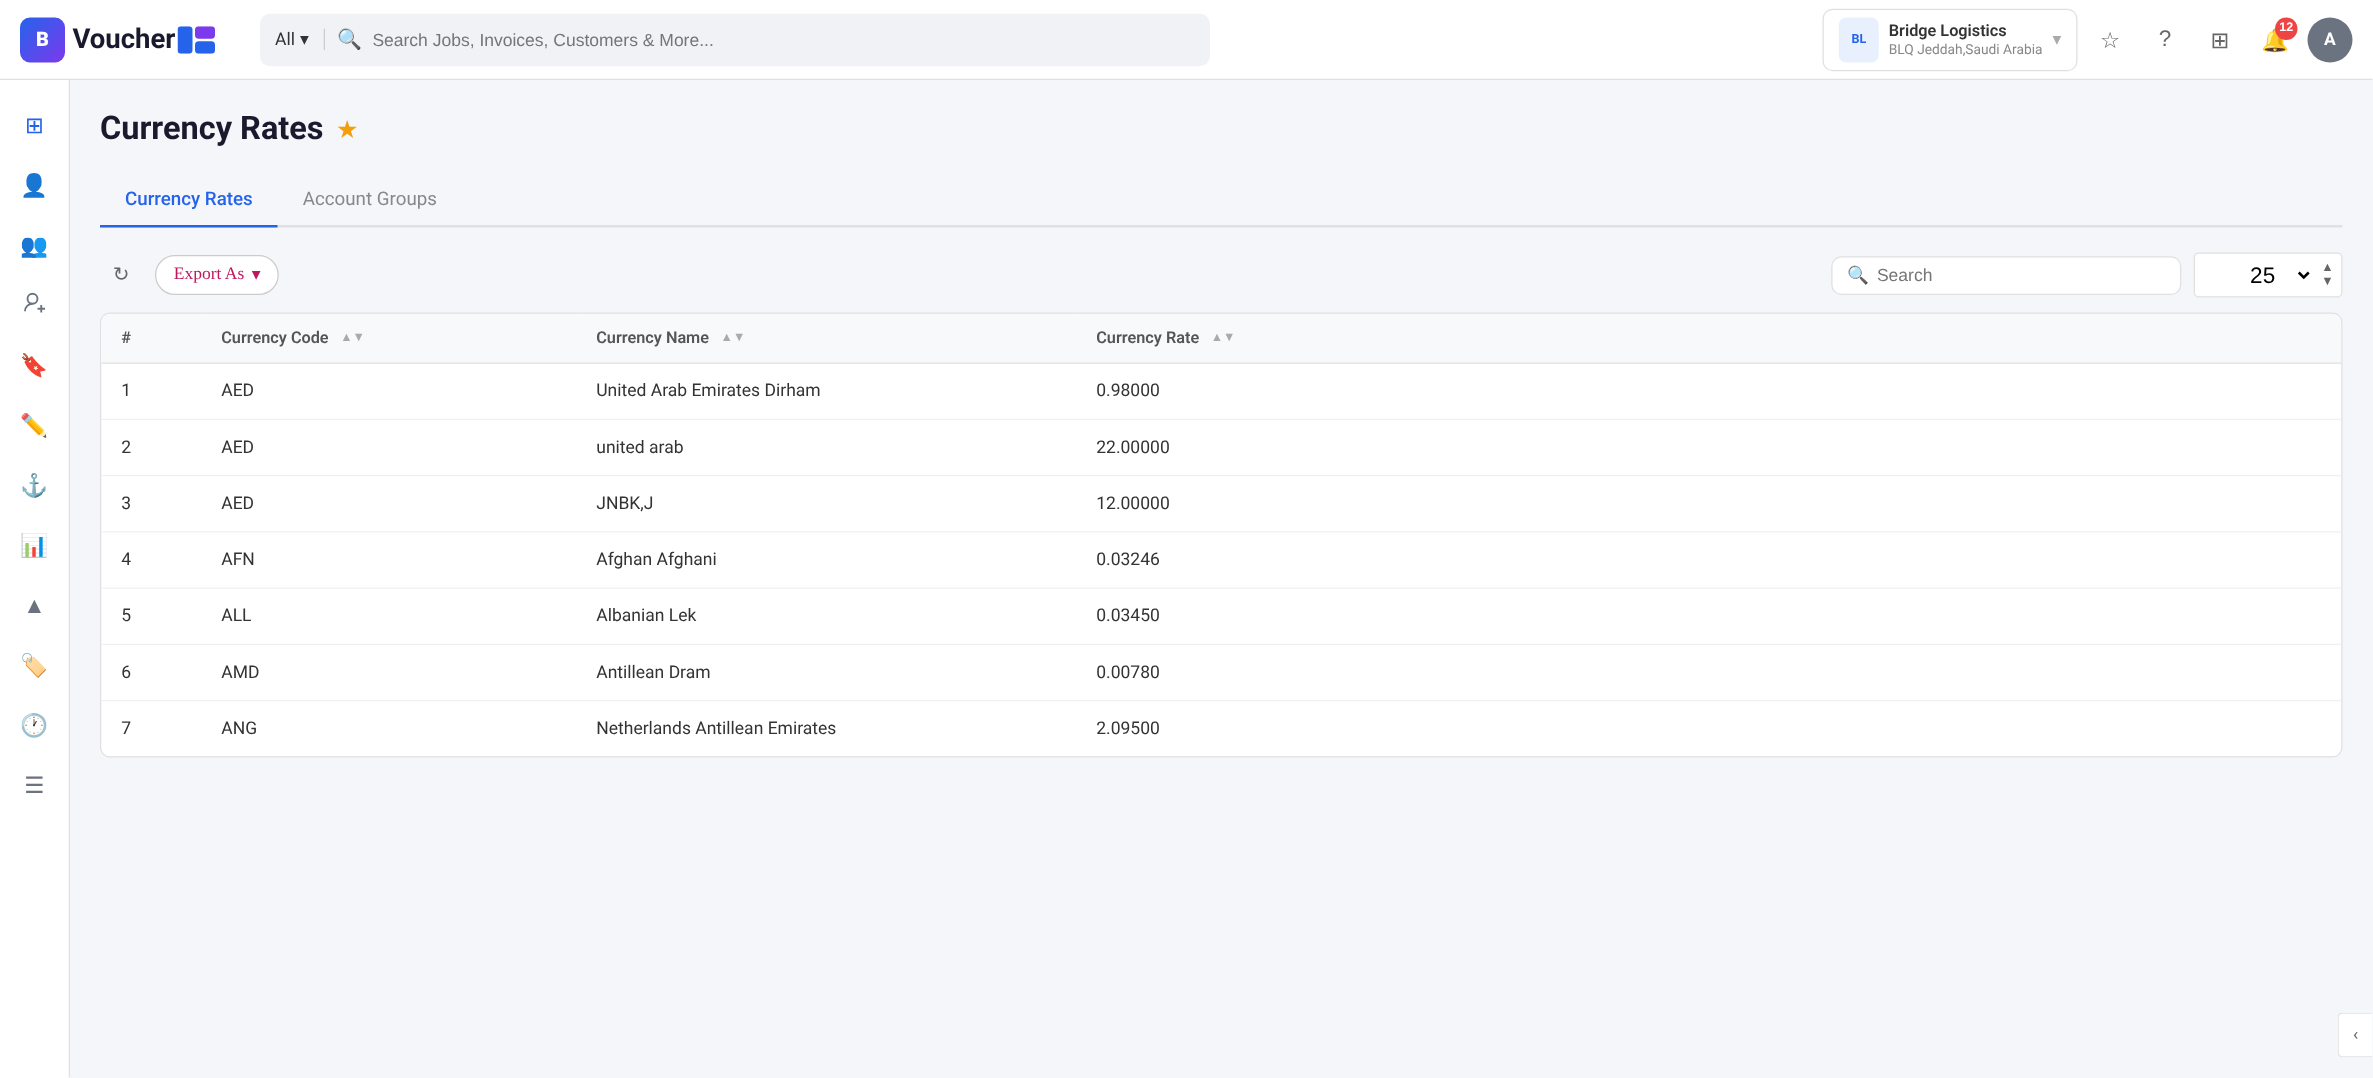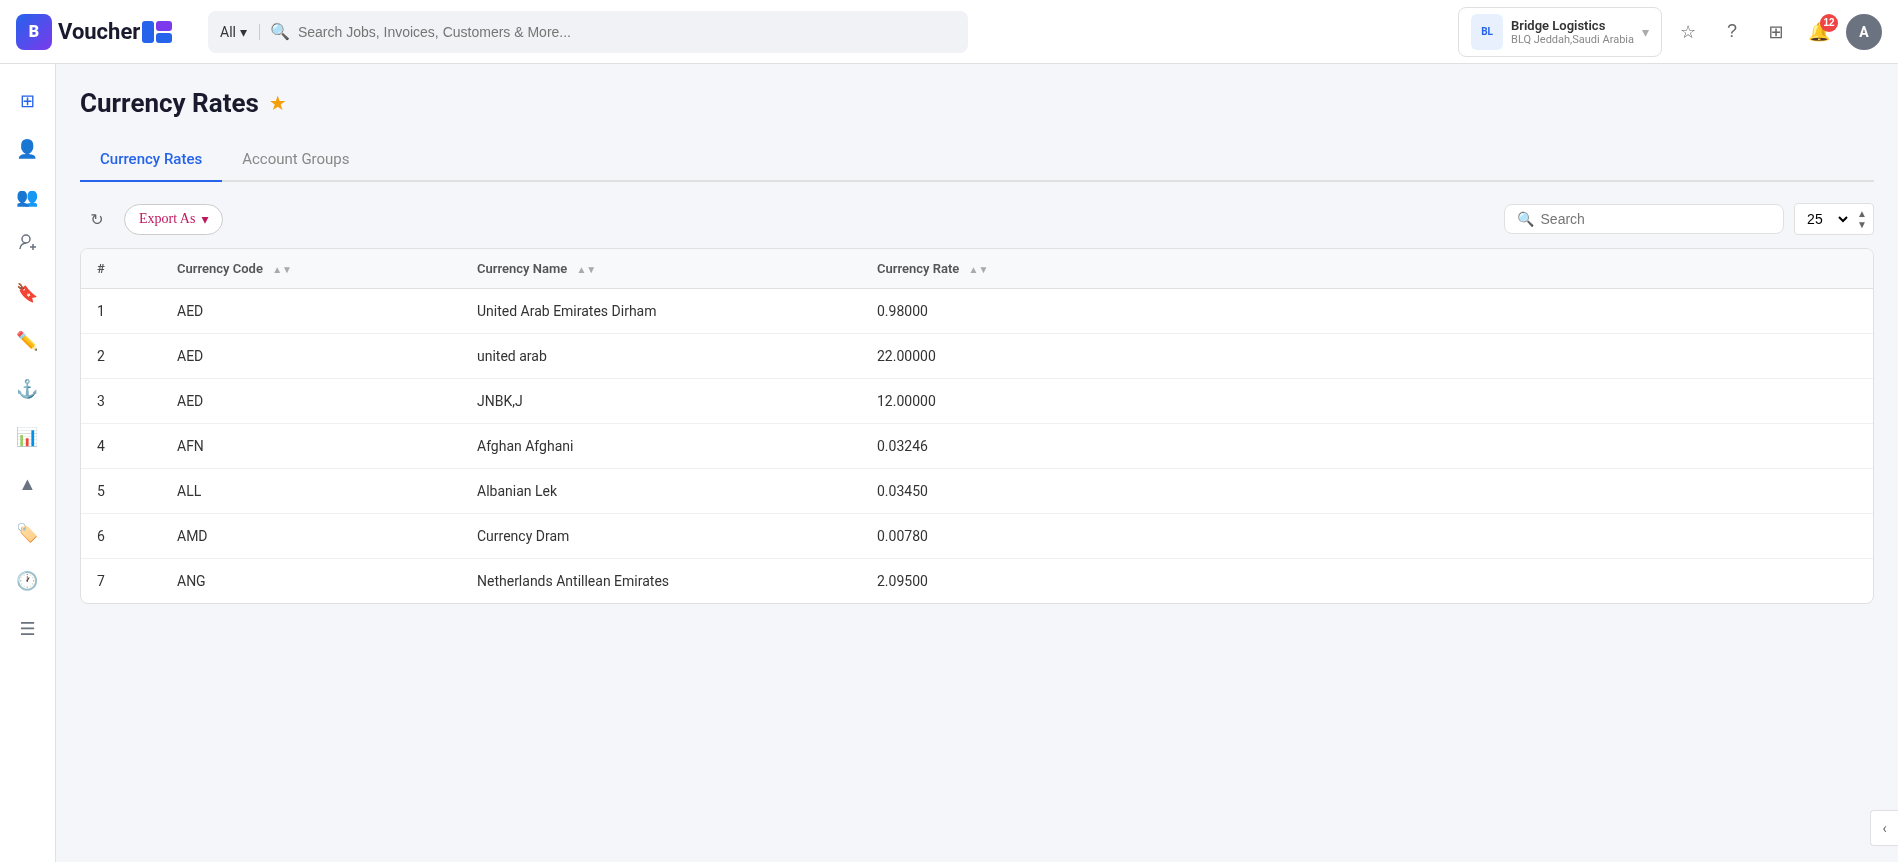--- a/index.html
+++ b/index.html
@@ -61,21 +61,21 @@
     
     .table-toolbar { display: flex; align-items: center; justify-content: space-between; margin-bottom: 12px; }
     .toolbar-left { display: flex; align-items: center; gap: 10px; }
     .refresh-btn { width: 34px; height: 34px; border-radius: 50%; border: none; background: transparent; cursor: pointer; color: #666; font-size: 16px; display: flex; align-items: center; justify-content: center; }
     .export-btn { display: flex; align-items: center; gap: 6px; border: 1px solid #ccc; border-radius: 20px; padding: 6px 14px; background: white; cursor: pointer; font-size: 14px; color: #be185d; font-family: Liberation Serif, serif; }
 
     .toolbar-right { display: flex; align-items: center; gap: 10px; }
     .search-input-wrap { display: flex; align-items: center; border: 1px solid #e0e0e0; border-radius: 8px; padding: 6px 12px; background: white; width: 280px; }
     .search-input-wrap input { border: none; outline: none; font-size: 14px; color: #737373; width: 100%; margin-left: 6px; background: transparent; }
     .per-page { display: flex; align-items: center; border: 1px solid #e0e0e0; border-radius: 4px; background: white; font-size: 14px; overflow: hidden; }
-    .per-page select { border: none; outline: none; padding: 6px 4px 6px 8px; font-size: 14px; cursor: pointer; background: transparent; }
+    .per-page select { border: none; outline: none; padding: 6px 4px 6px 8px; font-size: 18px; cursor: pointer; background: transparent; margin-left: 32px; }
 
     
     .table-container { background: white; border-radius: 8px; border: 1px solid #e0e0e0; overflow: hidden; }
     table { width: 100%; border-collapse: collapse; }
     thead th { background: #f8f9fa; padding: 12px 16px; text-align: left; font-weight: 600; font-size: 13px; color: #555; border-bottom: 1px solid #e0e0e0; white-space: nowrap; }
     thead th .sort-icons { display: inline-flex; flex-direction: column; margin-left: 6px; font-size: 10px; line-height: 1; color: #aaa; vertical-align: middle; }
     tbody tr { border-bottom: 1px solid #f0f0f0; }
     tbody tr:last-child { border-bottom: none; }
     tbody td { padding: 14px 16px; font-size: 14px; color: #333; }
 
@@ -278,21 +278,21 @@
   </tr>
           <tr>
     <td>5</td>
     <td>ALL</td>
     <td>Albanian Lek</td>
     <td>0.03450</td>
   </tr>
           <tr>
     <td>6</td>
     <td>AMD</td>
-    <td>Currency Dram</td>
+    <td>Antillean Dram</td>
     <td>0.00780</td>
   </tr>
           <tr>
     <td>7</td>
     <td>ANG</td>
     <td>Netherlands Antillean Emirates</td>
     <td>2.09500</td>
   </tr>
         </tbody>
     </table>

